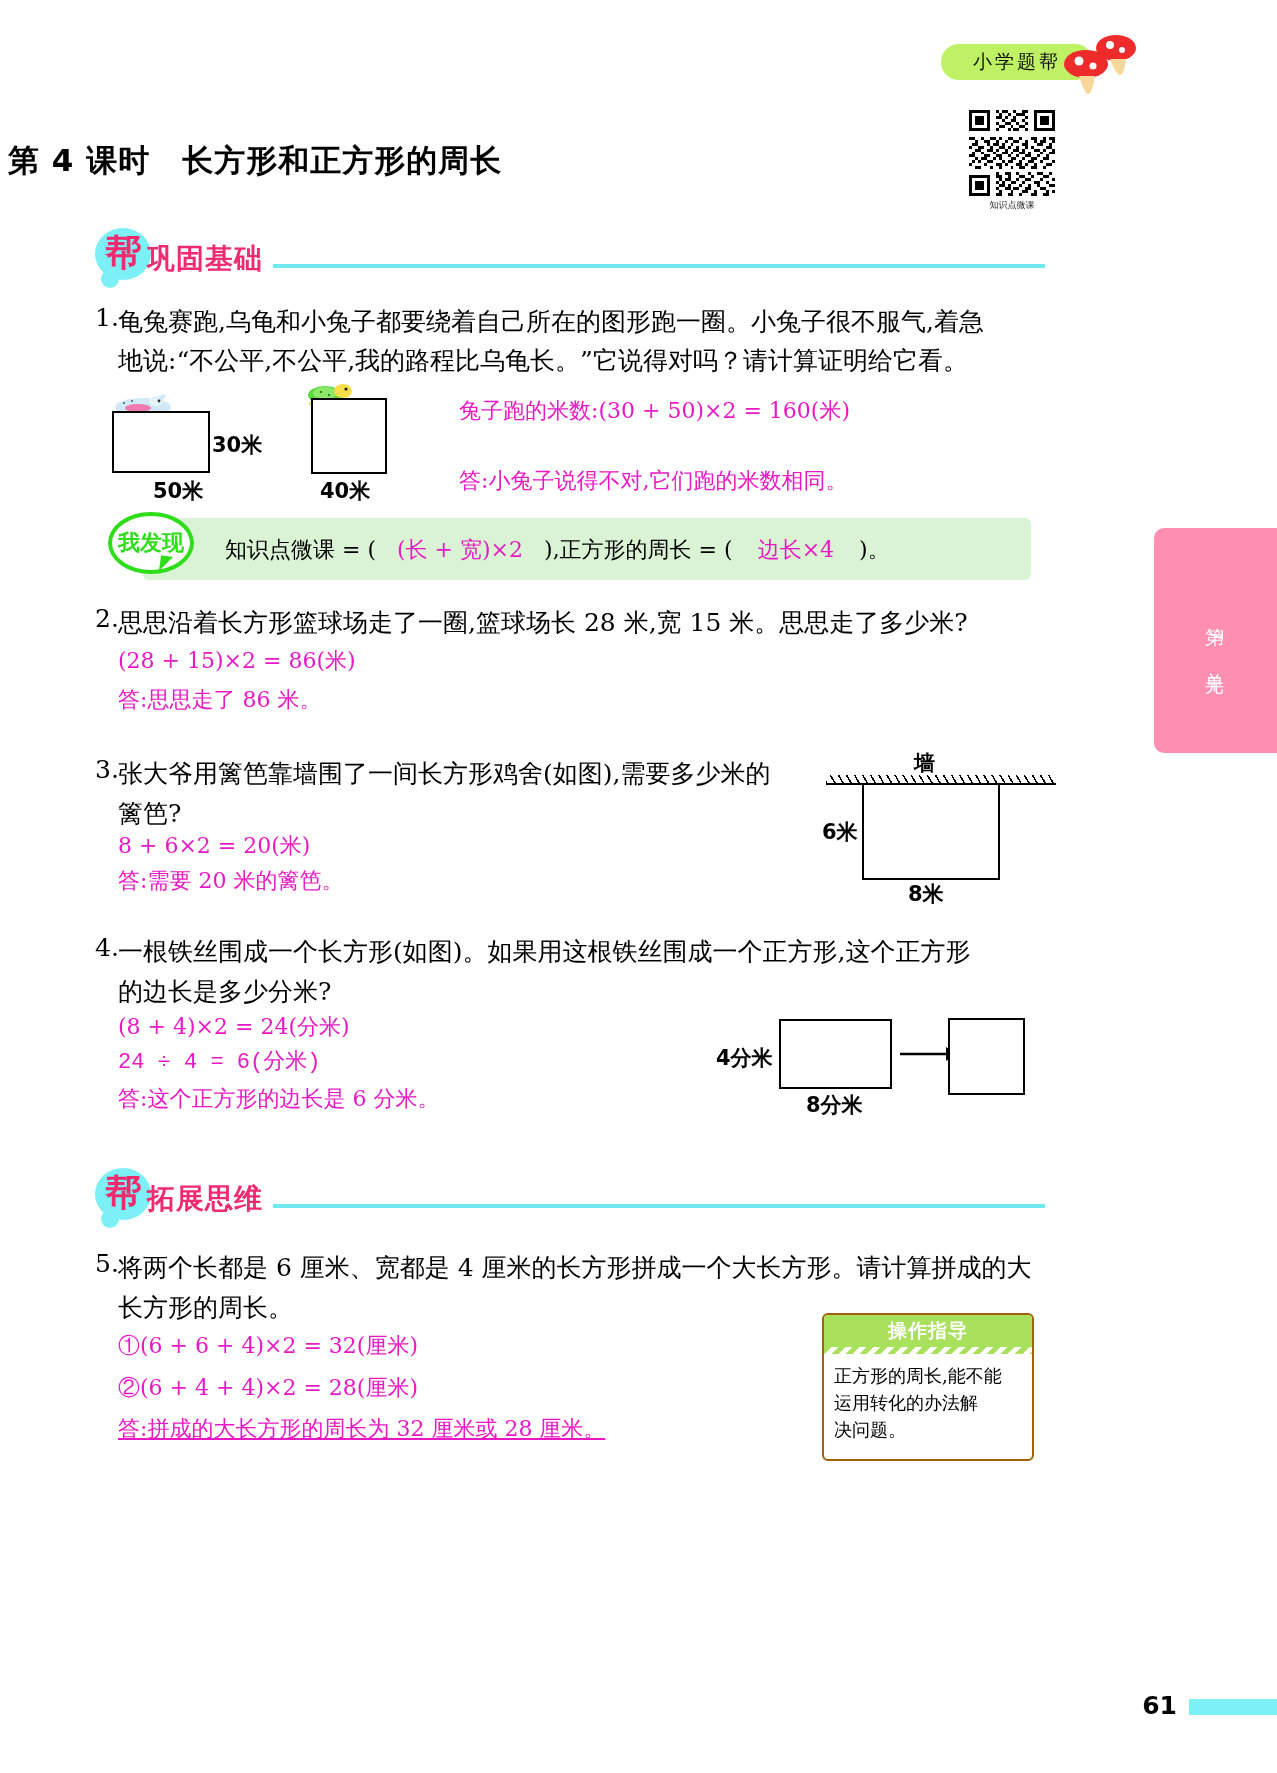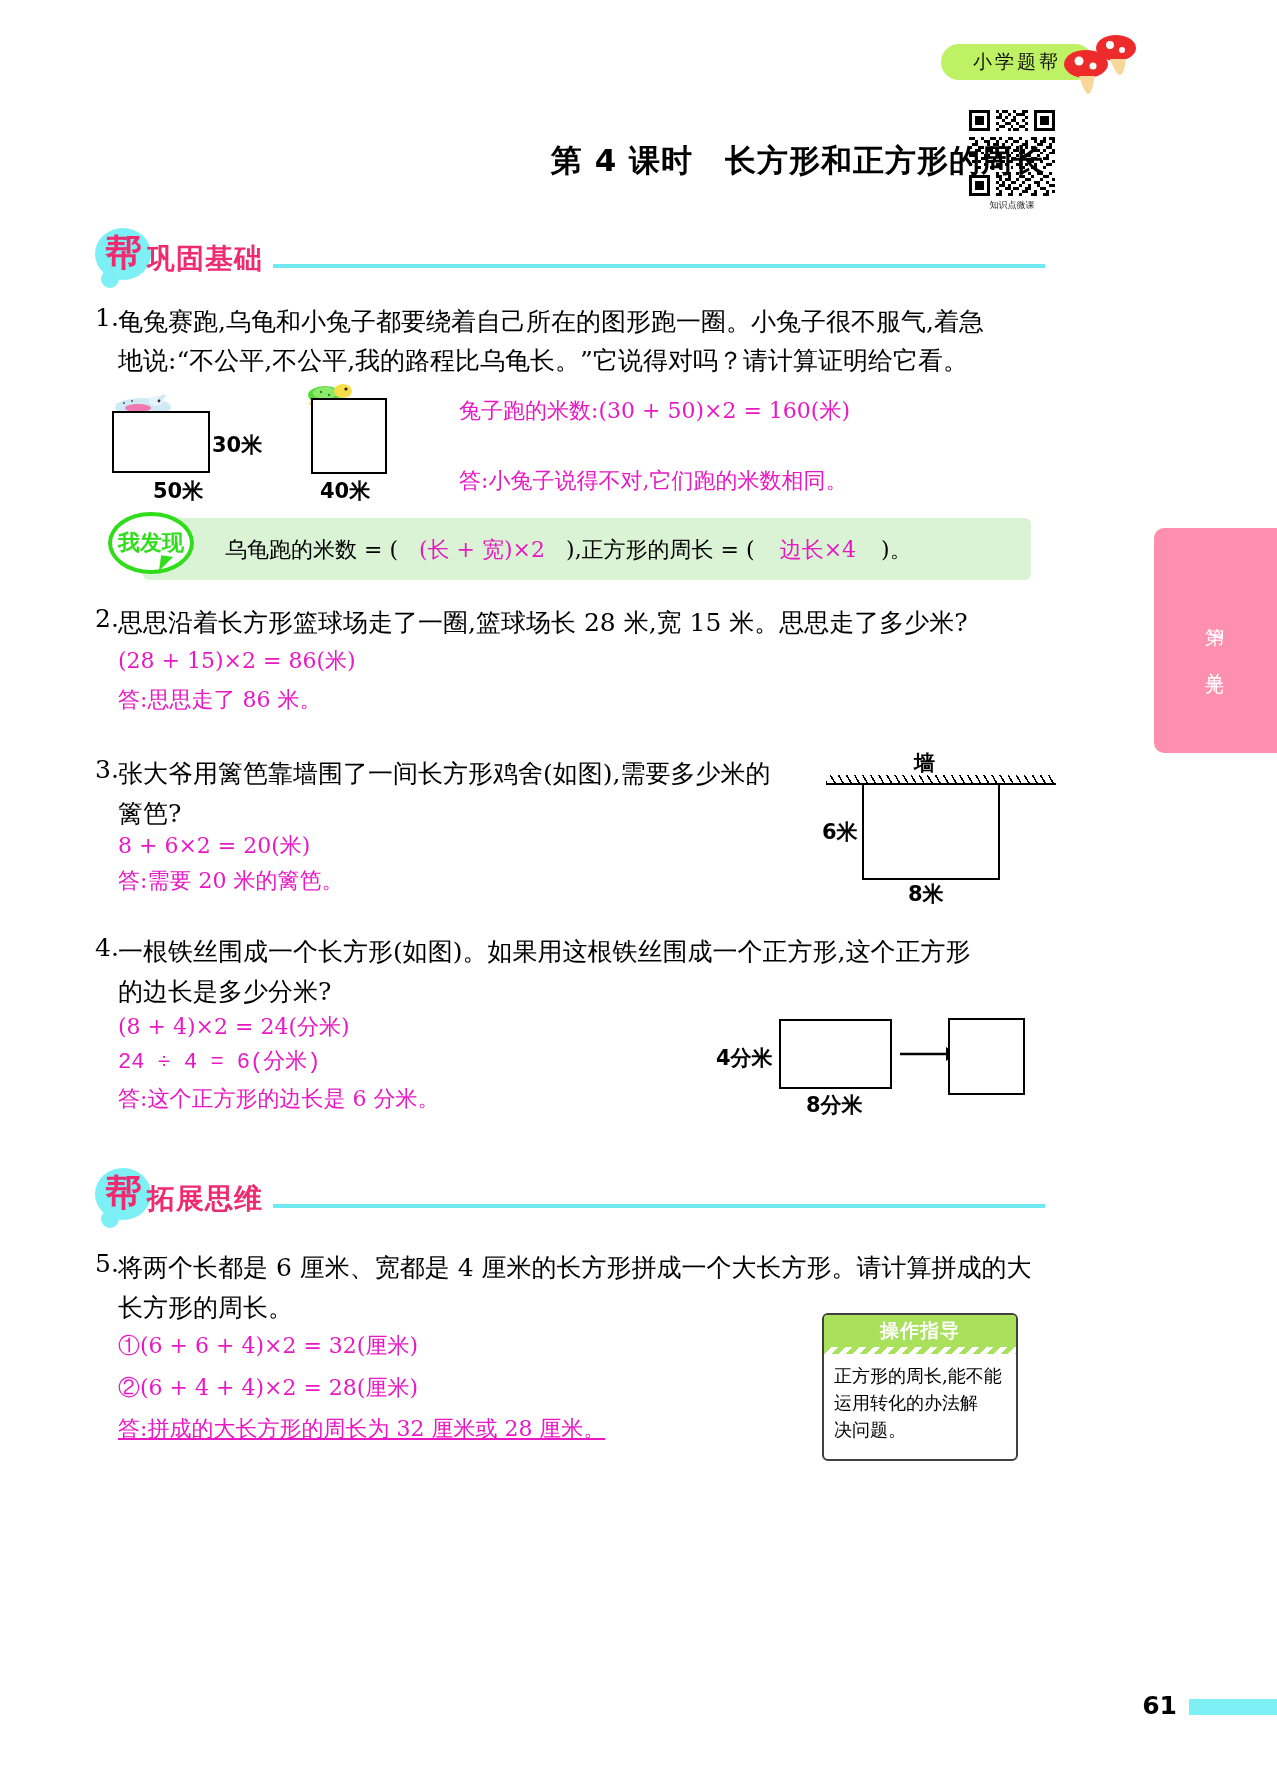--- a/index.html
+++ b/index.html
@@ -29,22 +29,22 @@
     width:86px; height:86px; background:#fff;
   }
   .qr-cap{
     position:absolute; top:199px; left:960px; width:104px;
     text-align:center; font-size:9px; color:#222;
     font-family:"DejaVu Sans","Liberation Sans",sans-serif;
   }
 
   
   .lesson-title{
-    position:absolute; top:140px; left:0; width:1045px;
-    text-align:right;
+    position:absolute; top:140px; left:8px; width:1045px;
+    text-align:left;
     font-size:31px; font-weight:700; color:#000;
     font-family:"DejaVu Sans","Liberation Sans",sans-serif;
     letter-spacing:1px;
   }
 
   
   .side-tab{
     position:absolute; left:1154px; top:528px;
     width:123px; height:225px;
     background:#ff8fb0;
@@ -134,22 +134,22 @@
   .find-text{
     position:absolute; left:225px; top:535px;
     font-size:22px; color:#000; white-space:nowrap;
     font-family:"DejaVu Serif","Liberation Serif",serif;
   }
   .find-text .fill{ color:#e818c4; }
 
   
   .tip{
     position:absolute; left:822px; top:1313px;
-    width:196px; height:148px;
-    border:2px solid #404040; border-radius:6px;
+    width:212px; height:148px;
+    border:2px solid #a16207; border-radius:6px;
     background:#fff; overflow:hidden;
   }
   .tip-head{
     height:32px; background:#a9e05c;
     display:flex; align-items:center; justify-content:center;
     color:#fff; font-size:19px; font-weight:700;
     font-family:"DejaVu Sans","Liberation Sans",sans-serif;
     letter-spacing:1px;
   }
   .tip-zig{ height:7px; background:
@@ -425,21 +425,21 @@
   <div class="ans" style="left:459px; top:394px;">兔子跑的米数:(30 + 50)×2 = 160(米)</div>
   <div class="ans" style="left:459px; top:464px;">答:小兔子说得不对,它们跑的米数相同。</div>
 
   <div class="find-box"></div>
   <div class="find-badge">
     <div class="oval"></div>
     <div class="tail"></div>
     <div class="btxt">我发现</div>
   </div>
   <div class="find-text">
-    <span>乌龟跑的米数 = (</span>
+    <span>知识点微课 = (</span>
     <span class="fill" style="padding:0 14px;">(长 + 宽)×2</span>
     <span>),正方形的周长 = (</span>
     <span class="fill" style="padding:0 18px;">边长×4</span>
     <span>)。</span>
   </div>
 
   <div class="qnum" style="left:95px; top:604px;">2.</div>
   <div class="q" style="left:118px; top:604px;">思思沿着长方形篮球场走了一圈,篮球场长 28 米,宽 15 米。思思走了多少米?</div>
   <div class="ans" style="left:118px; top:644px;">(28 + 15)×2 = 86(米)</div>
   <div class="ans" style="left:118px; top:683px;">答:思思走了 86 米。</div>

